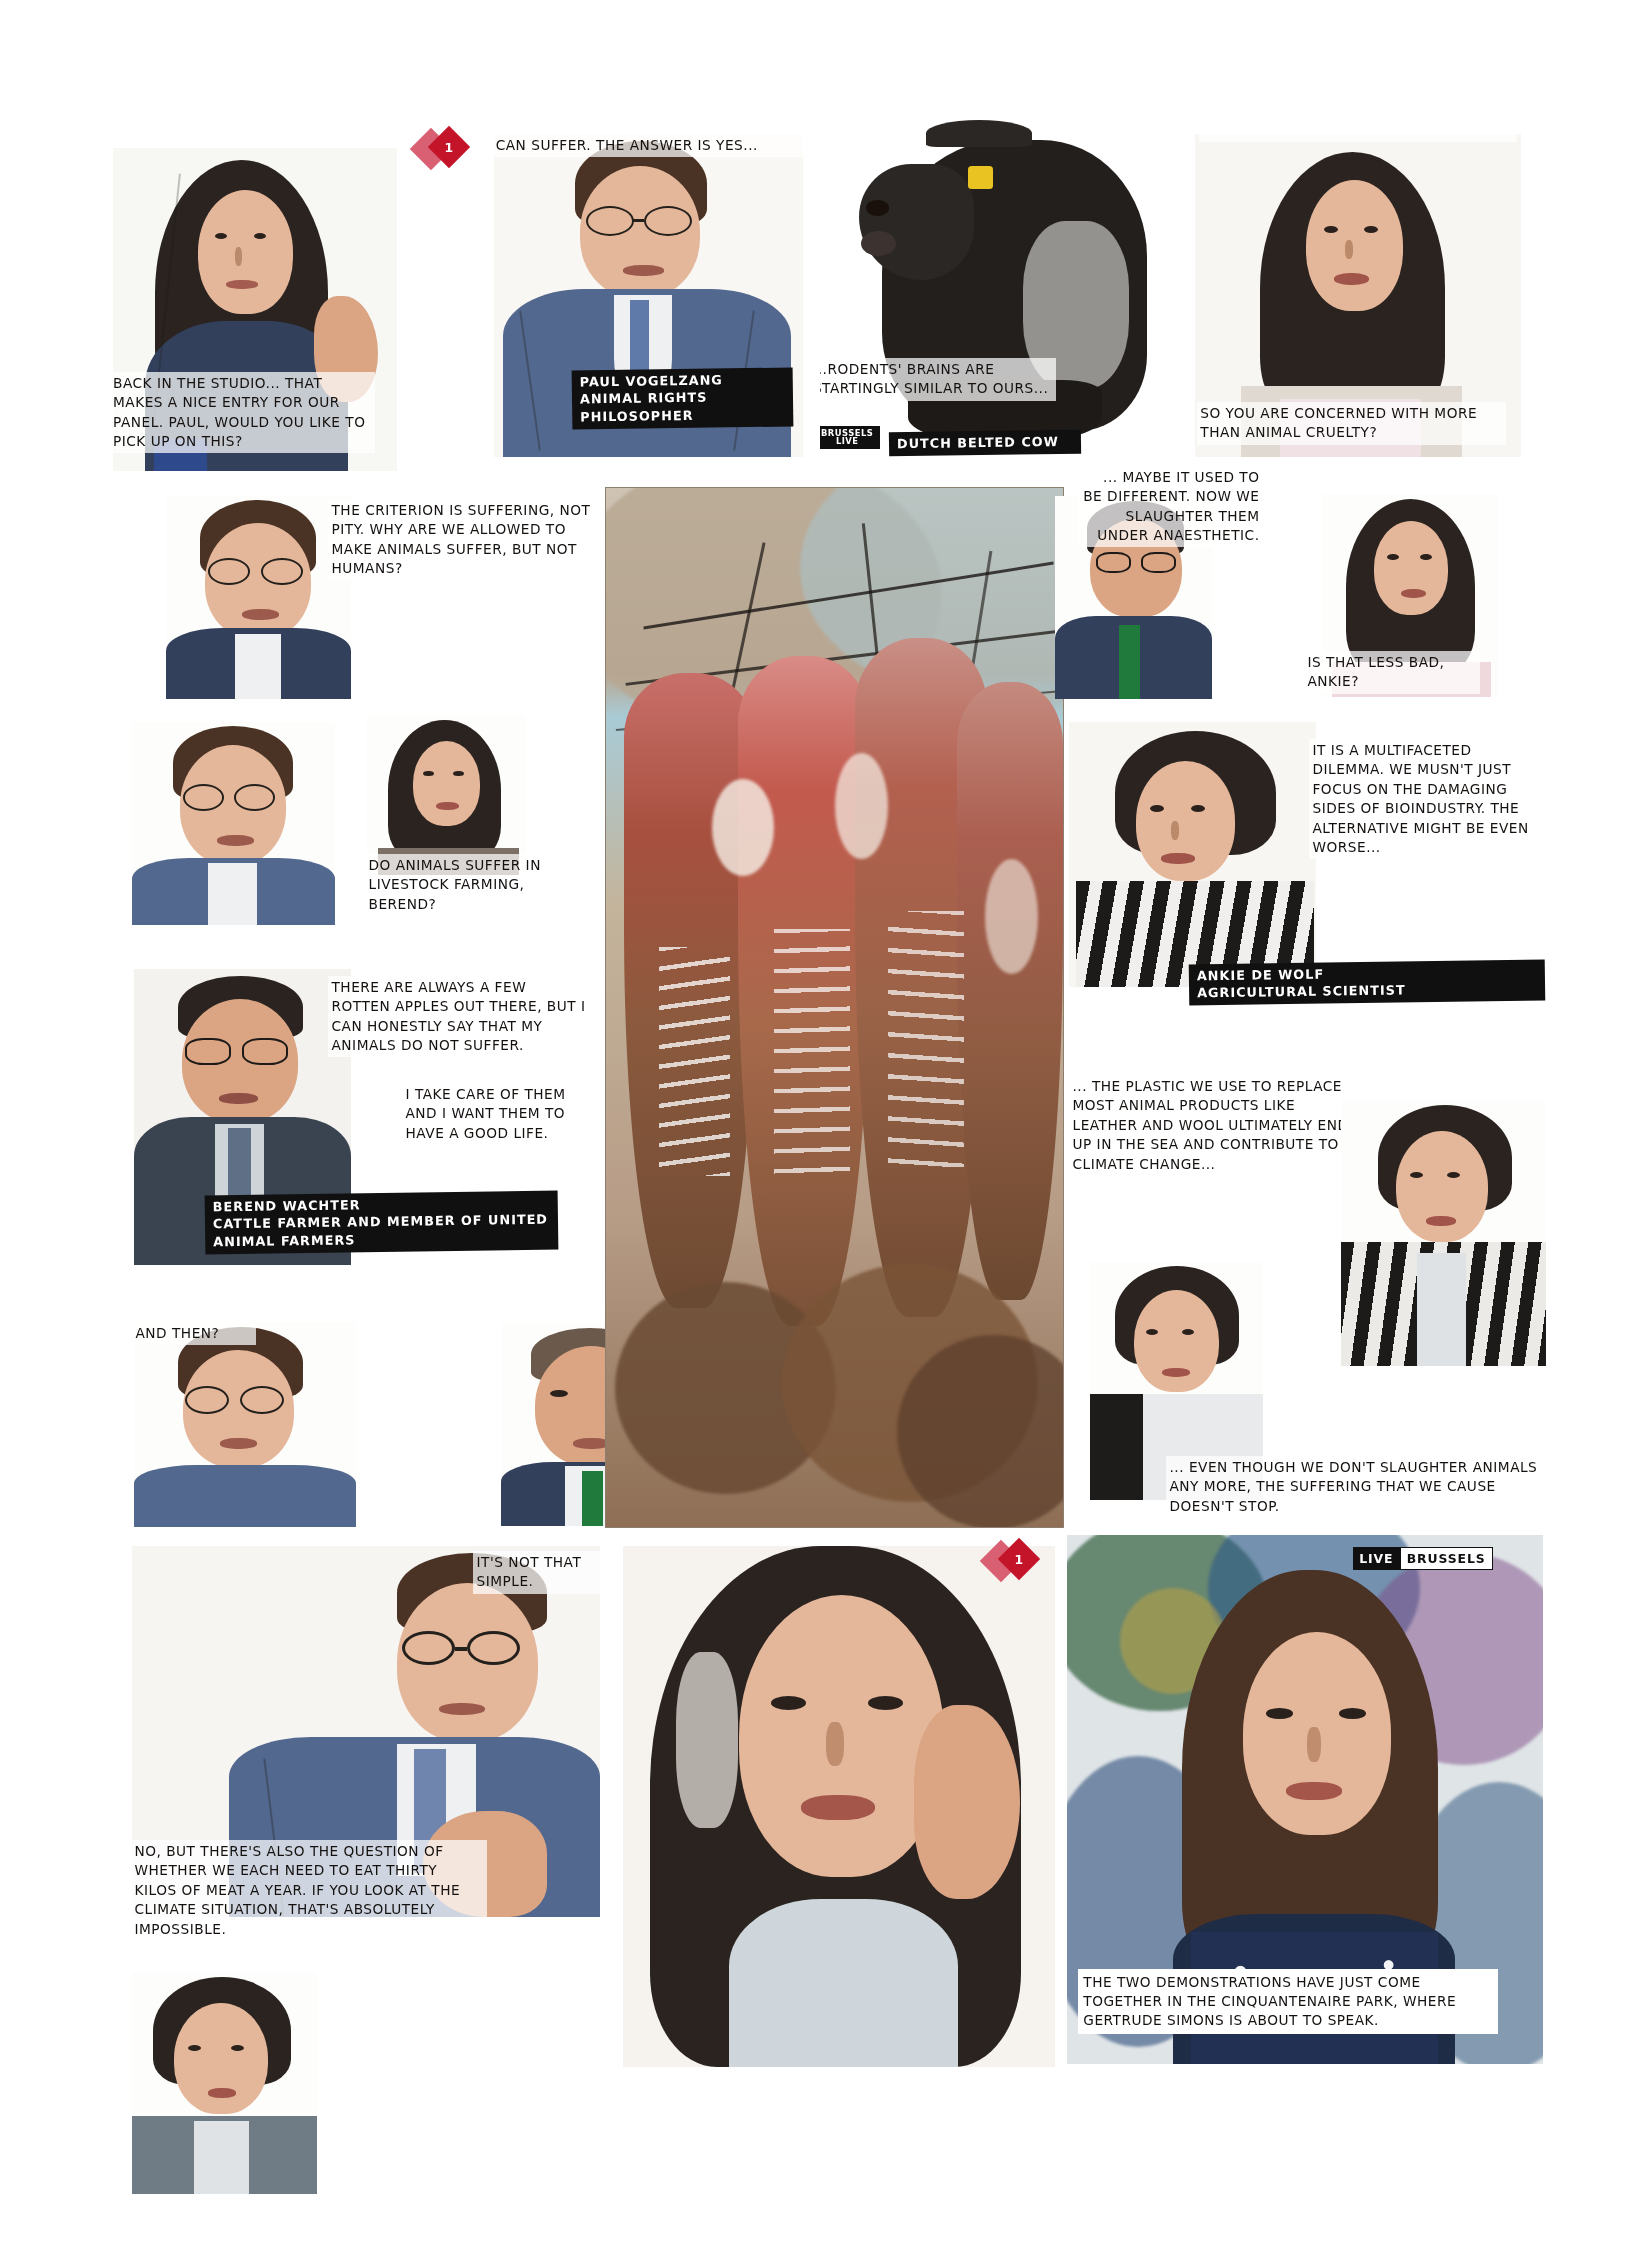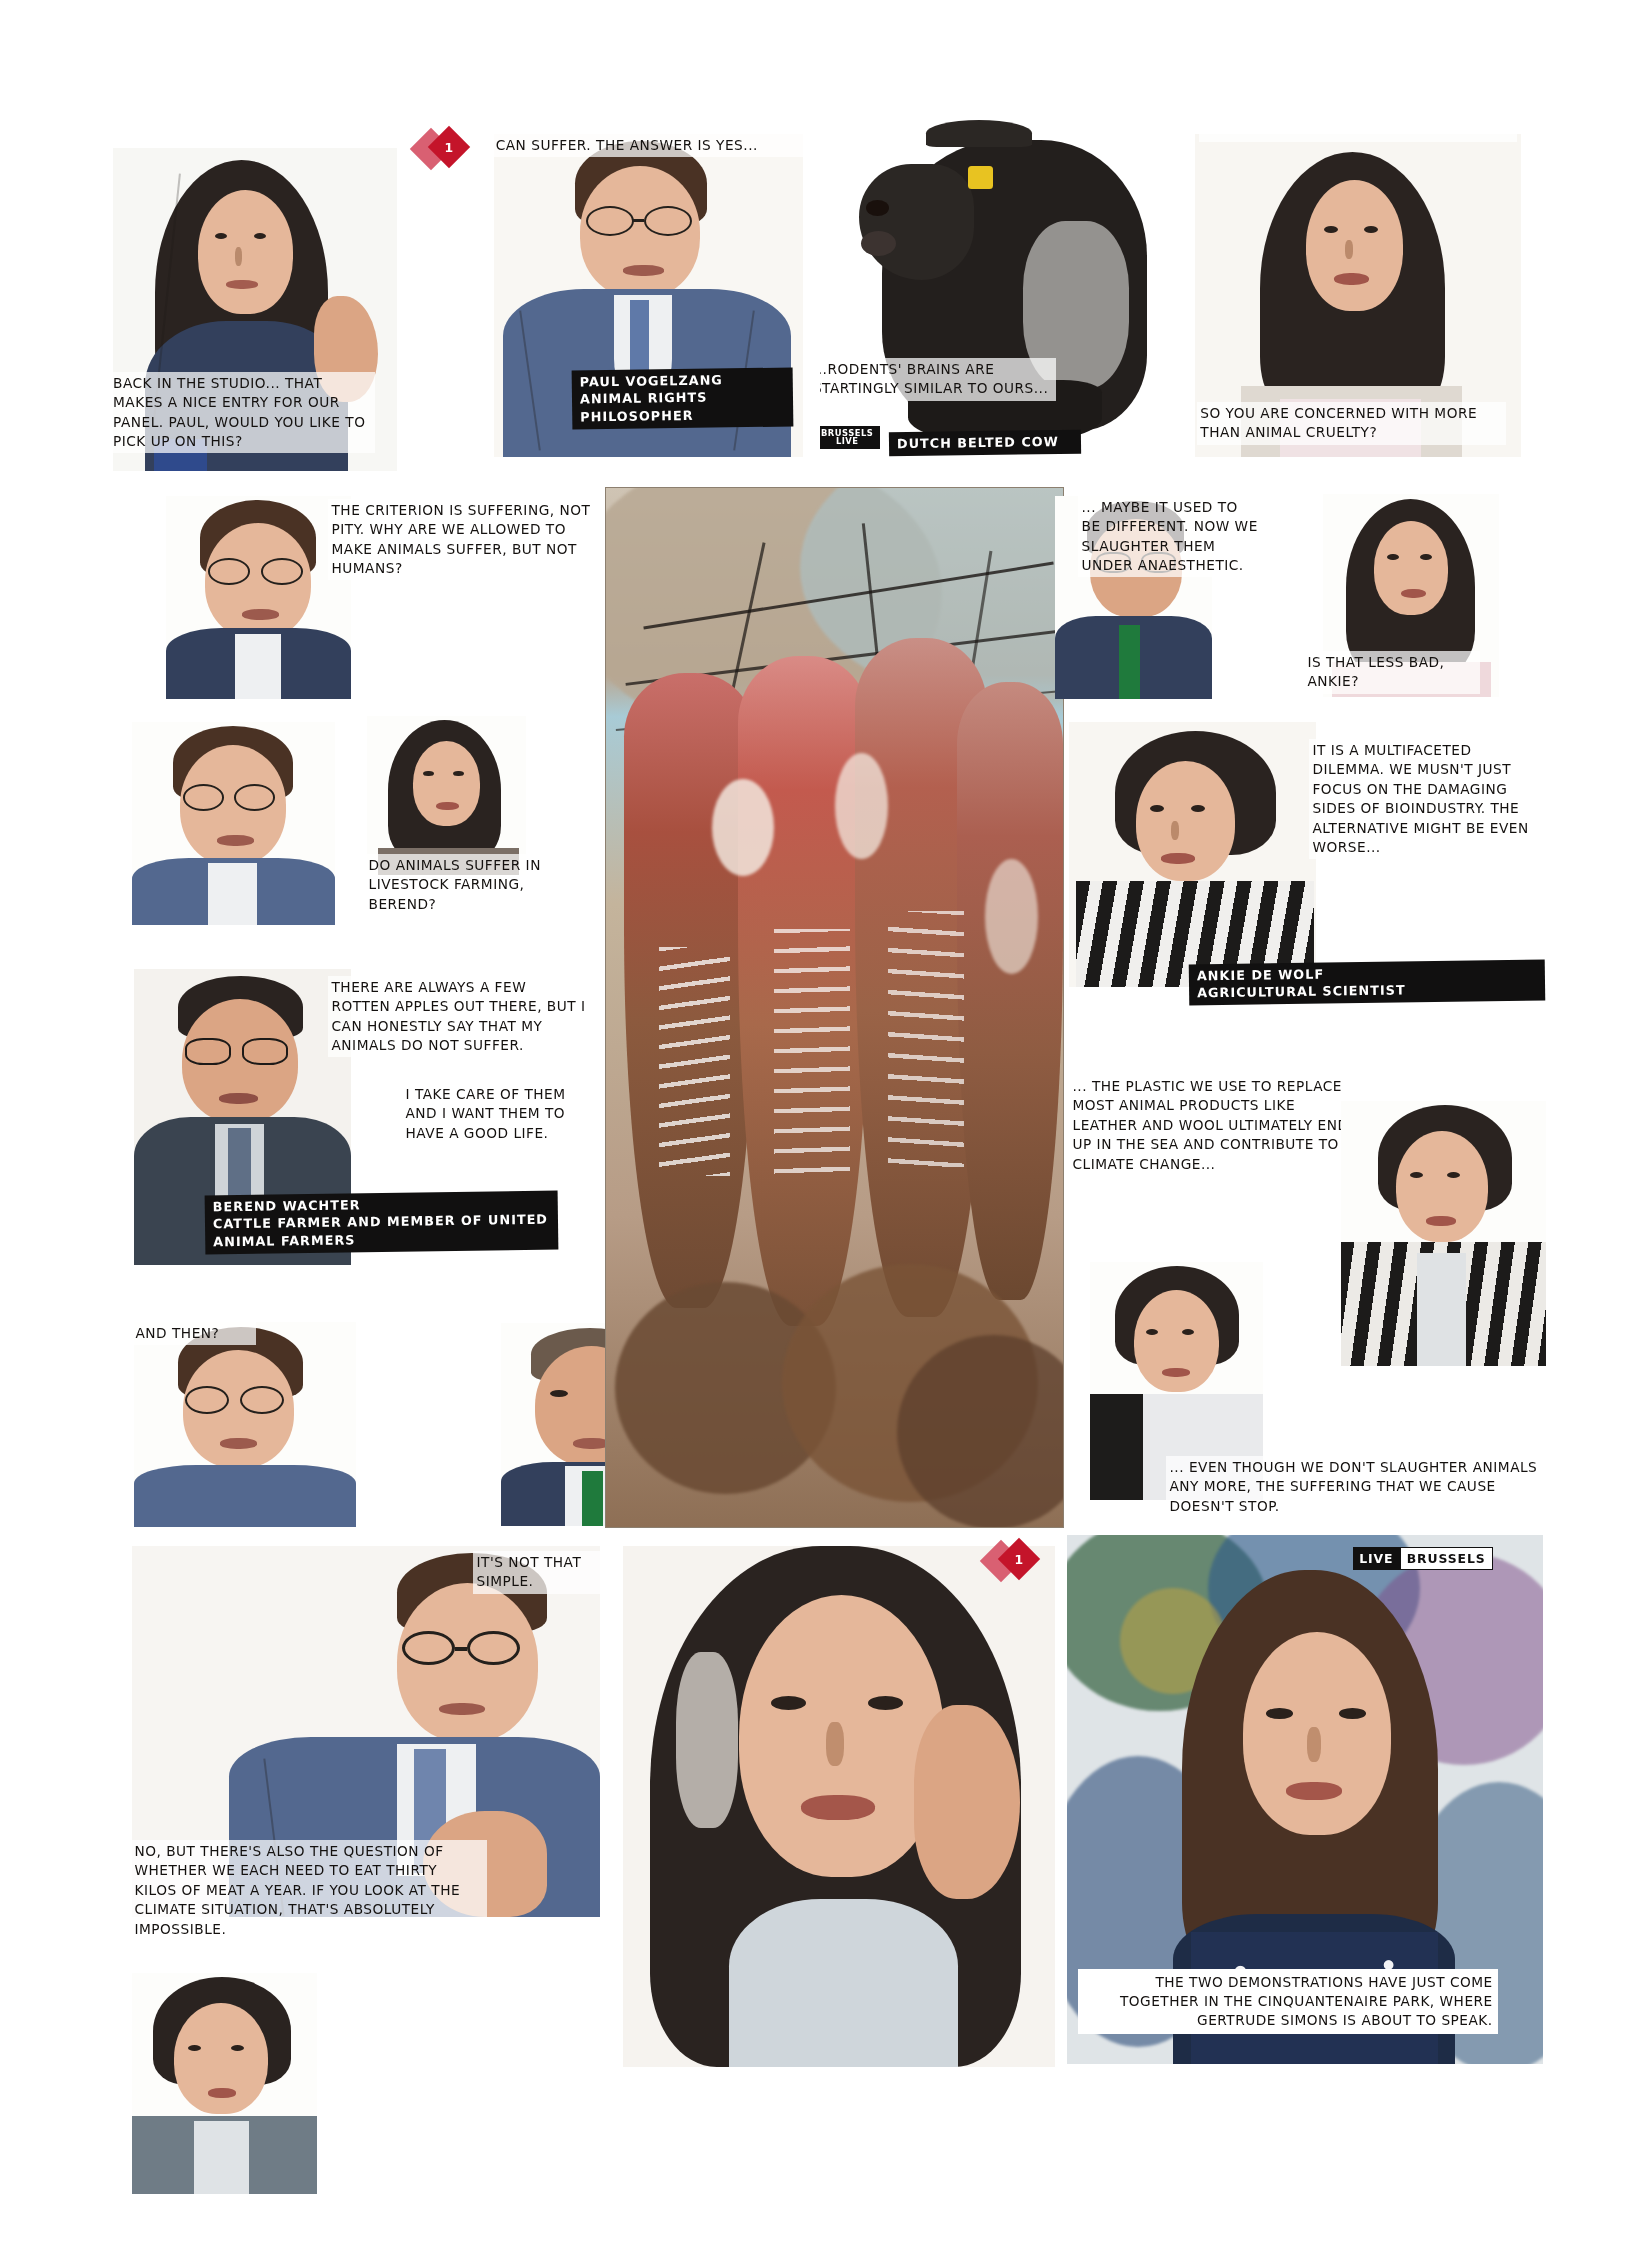--- a/index.html
+++ b/index.html
@@ -35,21 +35,20 @@
     letter-spacing:0.5px;
     color:#14110f;
     text-transform:uppercase;
     white-space:pre-line;
     font-weight:500;
   }
   .cap.boxed {
     background:rgba(255,255,255,0.92);
     padding:3.5px 5.3px;
     border:0.9px solid rgba(0,0,0,0.28);
-    text-align:right;
   }
   .cap.plain {
     background:rgba(255,255,255,0.72);
     padding:1.8px 3.5px;
   }
   .namebar {
     position:absolute;
     background:#111010;
     color:#ffffff;
     font-size:12.8px;
@@ -326,21 +325,21 @@
   <div class="panel" style="left:1323px; top:494px; width:176px; height:203px;">
     <div class="art">
       <div class="fig hairdk" style="left:23px;top:5.3px;width:129px;height:176px;border-radius:52% 52% 26% 26%;"></div>
       <div class="fig skin oval" style="left:51px;top:26.5px;width:74px;height:94px;"></div>
       <div class="fig" style="left:64px;top:60px;width:11.5px;height:6.2px;background:#2a211c;border-radius:50%;"></div>
       <div class="fig" style="left:97px;top:60px;width:11.5px;height:6.2px;background:#2a211c;border-radius:50%;"></div>
       <div class="fig" style="left:78px;top:95px;width:25px;height:8.8px;background:#a1554a;border-radius:45%;"></div>
       <div class="fig" style="left:8.8px;top:168px;width:159px;height:39px;background:#efd9dc;"></div>
     </div>
   </div>
-  <div class="cap plain" style="left:1078px; top:496px; width:185px;">... Maybe it used to be different. Now we slaughter them under anaesthetic.</div>
+  <div class="cap plain" style="left:1078px; top:466px; width:185px;text-align:right;">... Maybe it used to be different. Now we slaughter them under anaesthetic.</div>
   <div class="cap plain" style="left:1304px; top:651px; width:176px;">Is that less bad, Ankie?</div>
 
   <div class="panel" style="left:1069px; top:722px; width:247px; height:265px;">
     <div class="art">
       <div class="fig" style="left:0;top:0;width:100%;height:100%;background:#efece7;opacity:.4;"></div>
       <div class="fig hairdk" style="left:46px;top:8.8px;width:161px;height:124px;border-radius:54% 54% 30% 30%;"></div>
       <div class="fig skin oval" style="left:67px;top:39px;width:99px;height:120px;"></div>
       <div class="fig" style="left:81px;top:83px;width:14px;height:7px;background:#2a211c;border-radius:50%;"></div>
       <div class="fig" style="left:122px;top:83px;width:14px;height:7px;background:#2a211c;border-radius:50%;"></div>
       <div class="fig" style="left:102px;top:99px;width:8px;height:19.4px;background:#bb8a6b;border-radius:40%;"></div>

